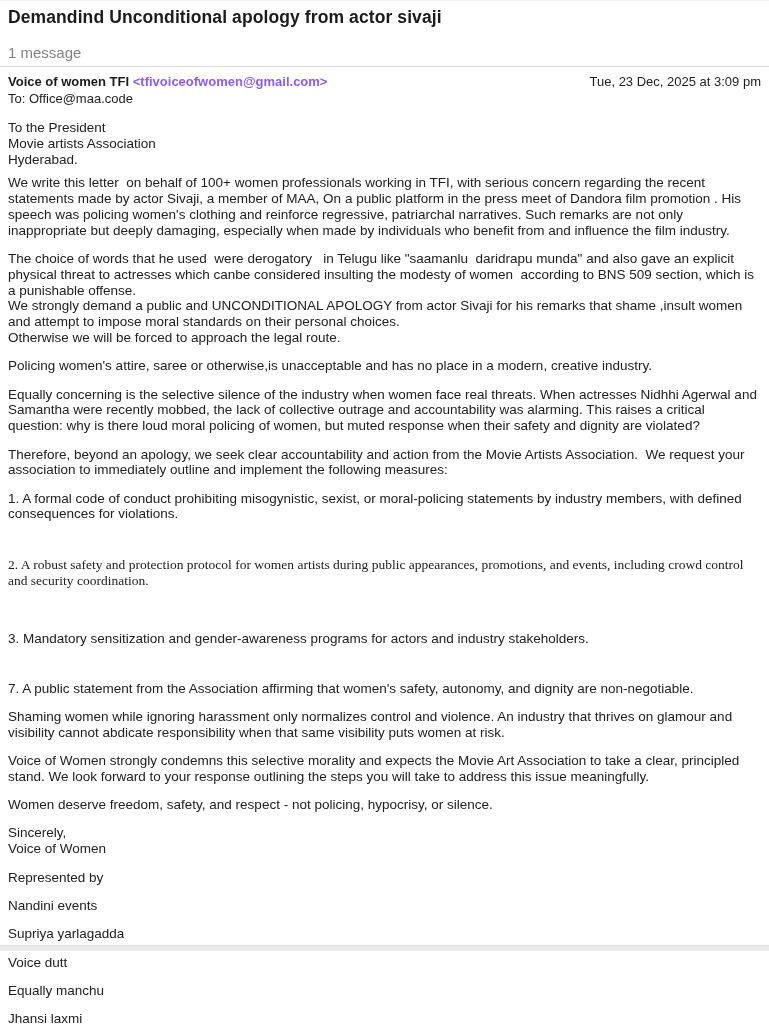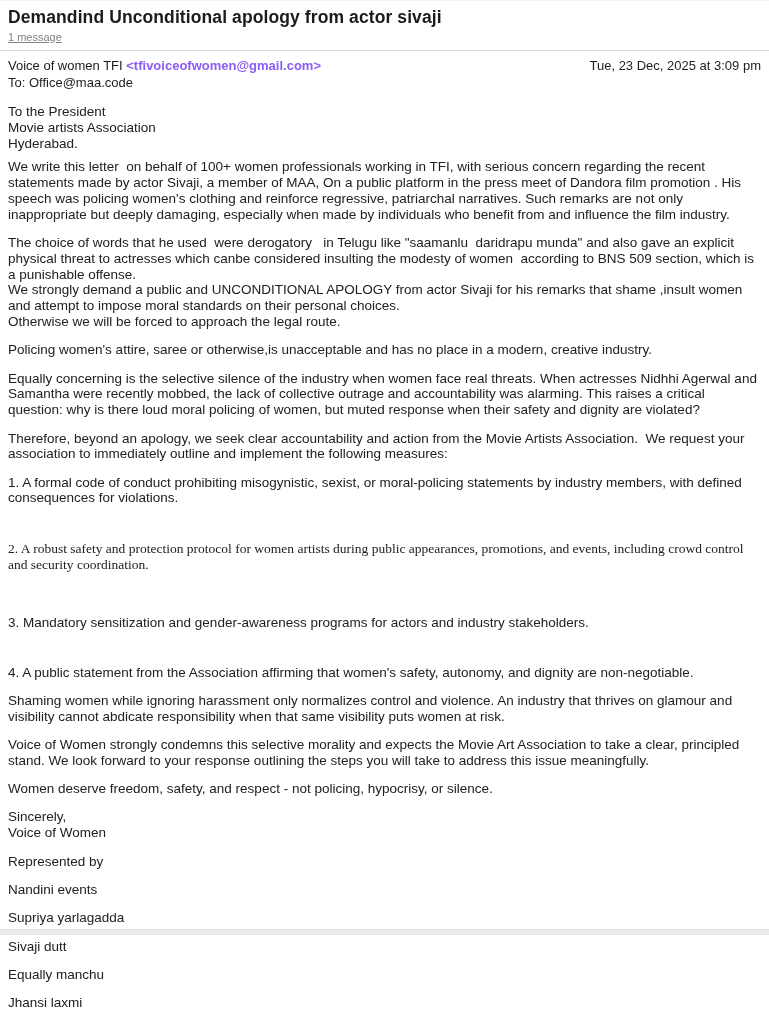--- a/index.html
+++ b/index.html
@@ -20,38 +20,37 @@
   }
   .subject-title {
     margin: 0;
     font-size: 17.5px;
     line-height: 21px;
     font-weight: 700;
     color: #1b1b1b;
     letter-spacing: 0.1px;
   }
   .msg-count {
-    font-size: 11px;
+    font-size: 15px;
     line-height: 16px;
     color: #828282;
-    margin-top: 1px;
-    text-decoration: underline;
+    margin-top: 17px;
   }
   .meta {
     padding: 7px 8px 0 8px;
     font-size: 13px;
     line-height: 15.5px;
     color: #1f1f1f;
   }
   .meta-row {
     display: flex;
     justify-content: space-between;
     align-items: baseline;
   }
-  .from-name { font-weight: 400; color: #1b1b1b; }
+  .from-name { font-weight: 700; color: #1b1b1b; }
   .from-email { color: #8b5cf6; font-weight: bold; }
   .msg-date { white-space: nowrap; }
   .to-line { margin-top: 1px; }
   .letter-body {
     padding: 14px 8px 0 8px;
     font-size: 13.5px;
     line-height: 15.8px;
     color: #212121;
   }
   .letter-body p {
@@ -99,28 +98,28 @@
     <p class="mt-20">We write this letter  on behalf of 100+ women professionals working in TFI, with serious concern regarding the recent statements made by actor Sivaji, a member of MAA, On a public platform in the press meet of Dandora film promotion . His speech was policing women's clothing and reinforce regressive, patriarchal narratives. Such remarks are not only inappropriate but deeply damaging, especially when made by individuals who benefit from and influence the film industry.</p>
     <p>The choice of words that he used  were derogatory   in Telugu like "saamanlu  daridrapu munda" and also gave an explicit physical threat to actresses which canbe considered insulting the modesty of women  according to BNS 509 section, which is a punishable offense.
 We strongly demand a public and UNCONDITIONAL APOLOGY from actor Sivaji for his remarks that shame ,insult women and attempt to impose moral standards on their personal choices.
 Otherwise we will be forced to approach the legal route.</p>
     <p>Policing women's attire, saree or otherwise,is unacceptable and has no place in a modern, creative industry.</p>
     <p>Equally concerning is the selective silence of the industry when women face real threats. When actresses Nidhhi Agerwal and Samantha were recently mobbed, the lack of collective outrage and accountability was alarming. This raises a critical question: why is there loud moral policing of women, but muted response when their safety and dignity are violated?</p>
     <p>Therefore, beyond an apology, we seek clear accountability and action from the Movie Artists Association.  We request your association to immediately outline and implement the following measures:</p>
     <p>1. A formal code of conduct prohibiting misogynistic, sexist, or moral-policing statements by industry members, with defined consequences for violations.</p>
     <p class="mt-35">2. A robust safety and protection protocol for women artists during public appearances, promotions, and events, including crowd control and security coordination.</p>
     <p class="mt-42">3. Mandatory sensitization and gender-awareness programs for actors and industry stakeholders.</p>
-    <p class="mt-34">4. A public statement from the Association affirming that women's safety, autonomy, and dignity are non-negotiable.</p>
+    <p class="mt-34">7. A public statement from the Association affirming that women's safety, autonomy, and dignity are non-negotiable.</p>
     <p>Shaming women while ignoring harassment only normalizes control and violence. An industry that thrives on glamour and visibility cannot abdicate responsibility when that same visibility puts women at risk.</p>
     <p>Voice of Women strongly condemns this selective morality and expects the Movie Art Association to take a clear, principled stand. We look forward to your response outlining the steps you will take to address this issue meaningfully.</p>
     <p>Women deserve freedom, safety, and respect - not policing, hypocrisy, or silence.</p>
     <p>Sincerely,
 Voice of Women</p>
     <p>Represented by</p>
     <p>Nandini events</p>
     <p>Supriya yarlagadda</p>
     <div class="seam"></div>
-    <p class="after-seam">Sivaji dutt</p>
+    <p class="after-seam">Voice dutt</p>
     <p>Equally manchu</p>
     <p>Jhansi laxmi</p>
   </div>
 
 </div>
 
 </body></html>

